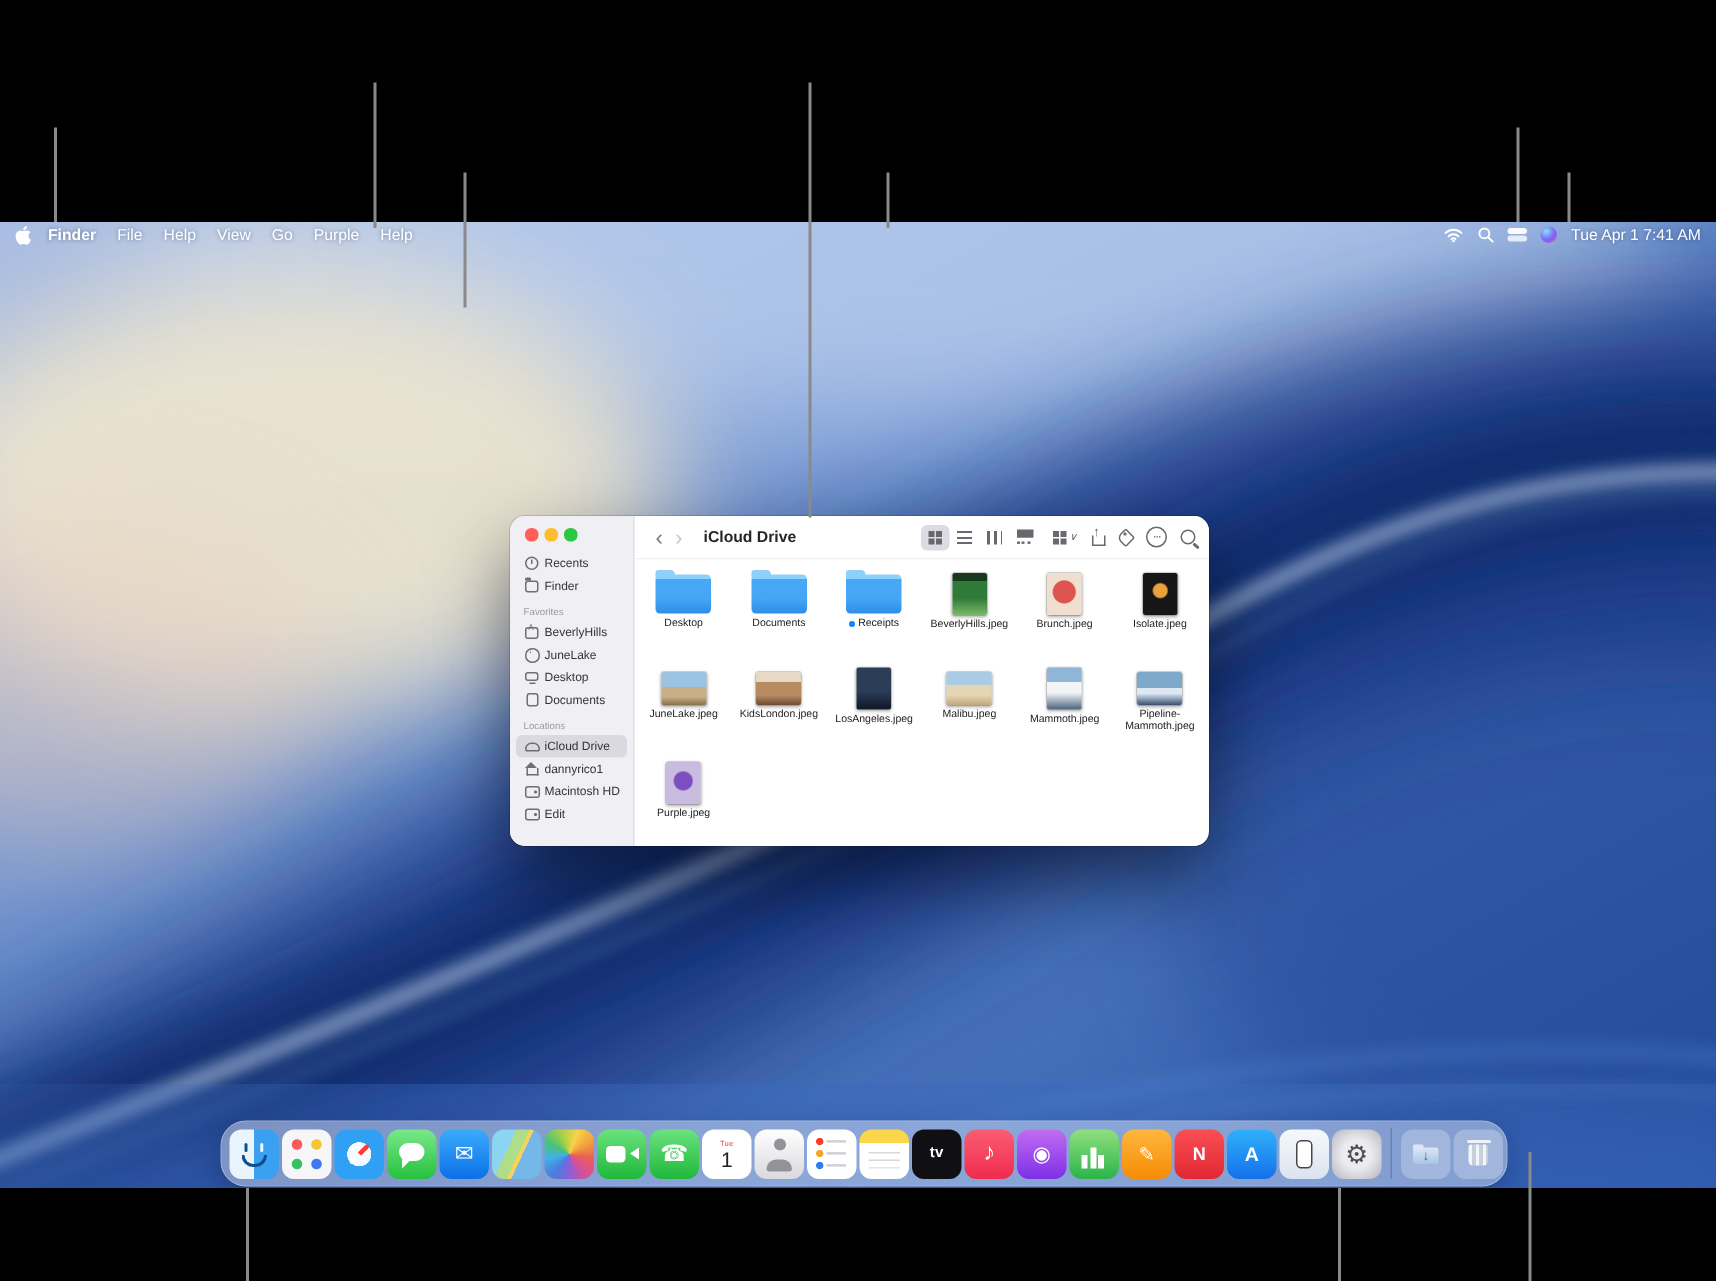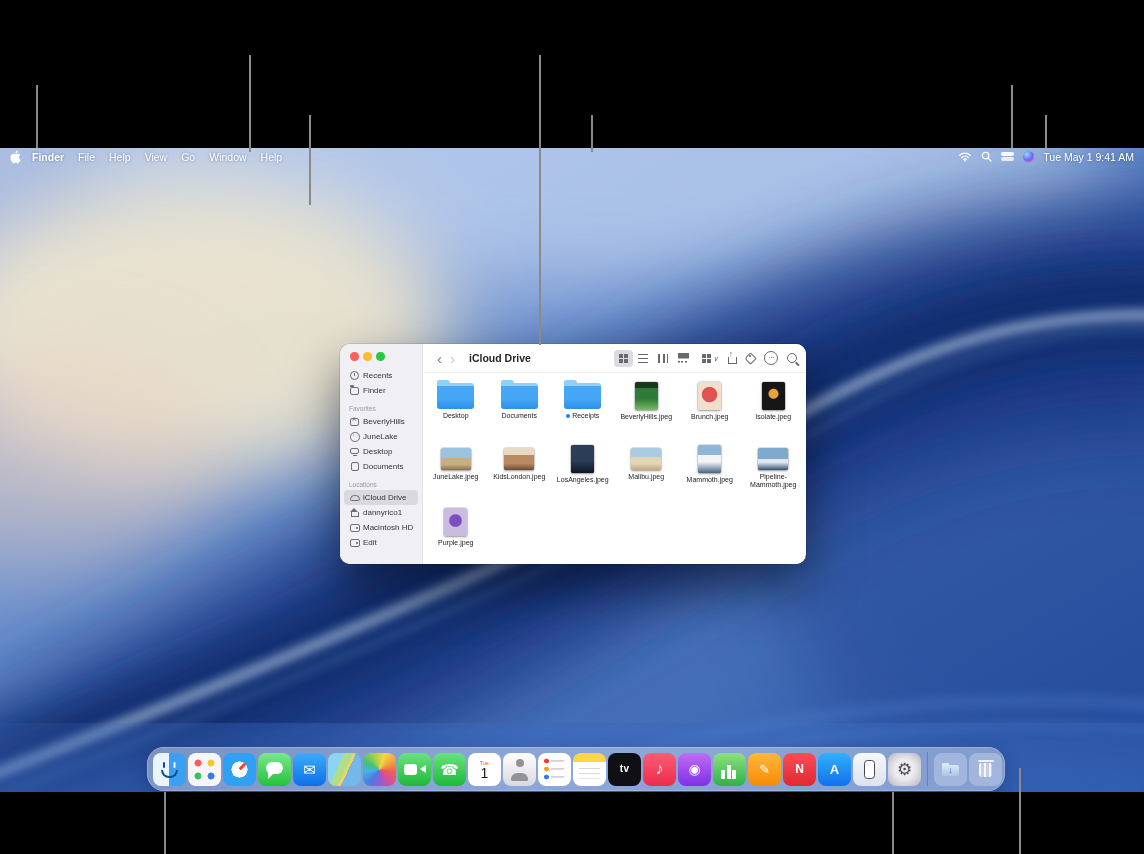--- a/index.html
+++ b/index.html
@@ -183,40 +183,40 @@
       <span class="apple">
         <svg width="11" height="14" viewBox="0 0 14 17" fill="#fff">
             <path d="M11.37 8.9c.02 2.4 2.1 3.2 2.13 3.21-.02.06-.33 1.14-1.1 2.25-.66.96-1.35 1.92-2.44 1.94-1.07.02-1.41-.63-2.63-.63s-1.6.61-2.61.65c-1.05.04-1.85-1.04-2.52-2C.83 12.34-.22 8.72 1.19 6.28c.7-1.21 1.95-1.98 3.3-2 1.03-.02 2 .69 2.63.69.63 0 1.81-.85 3.05-.73.52.02 1.98.21 2.92 1.58-.08.05-1.74 1.02-1.72 3.08zM9.33 2.9c.56-.67.93-1.61.83-2.55-.8.03-1.77.53-2.34 1.21-.52.6-.97 1.55-.85 2.47.89.07 1.8-.45 2.36-1.13z"></path>
           </svg>
       </span>
       <span class="menu bold">Finder</span>
       <span class="menu">File</span>
       <span class="menu">Help</span>
       <span class="menu">View</span>
       <span class="menu">Go</span>
-      <span class="menu">Window</span>
+      <span class="menu">Purple</span>
       <span class="menu">Help</span>
       <div id="mb-right">
         <span class="mb-ico">
           <svg width="14" height="11" viewBox="0 0 16 12" fill="none" stroke="#fff" stroke-width="1.5" stroke-linecap="round">
             <path d="M2 4.6 A 8.6 8.6 0 0 1 14 4.6"></path>
             <path d="M4.3 7.1 A 5.3 5.3 0 0 1 11.7 7.1"></path>
             <path d="M6.5 9.3 A 2.2 2.2 0 0 1 9.5 9.3"></path>
             <circle cx="8" cy="10.8" r="1" fill="#fff" stroke="none"></circle>
           </svg>
         </span>
         <span class="mb-ico">
           <svg width="11" height="11" viewBox="0 0 12 12" fill="none" stroke="#fff" stroke-width="1.4" stroke-linecap="round">
             <circle cx="5" cy="5" r="3.6"></circle>
               <path d="M8 8 L 11 11"></path>
           </svg>
         </span>
         <span class="mb-ico cc"></span>
         <span class="mb-ico siri-dot"></span>
-        <span class="clock">Tue May 1  9:41 AM</span>
+        <span class="clock">Tue Apr 1  7:41 AM</span>
       </div>
     </div>
 
     <div id="fwin">
       <div id="fside">
         <span class="tl tl1" style="background: rgb(255, 95, 87);"></span>
         <span class="tl tl2" style="background: rgb(254, 188, 46);"></span>
         <span class="tl tl3" style="background: rgb(40, 200, 64);"></span>
 
         <div class="side-item">

